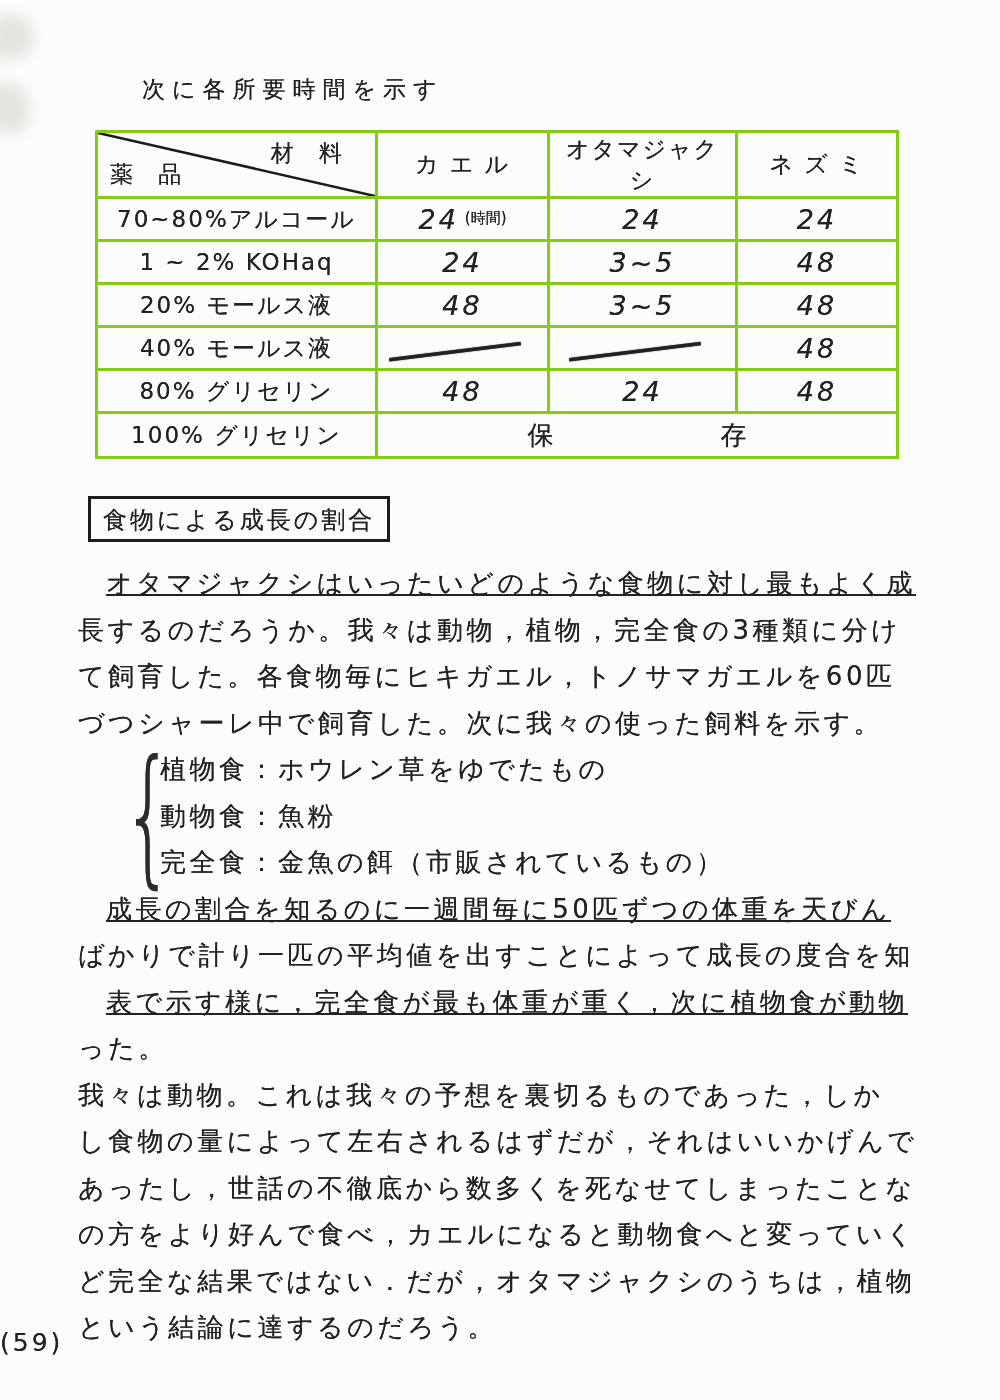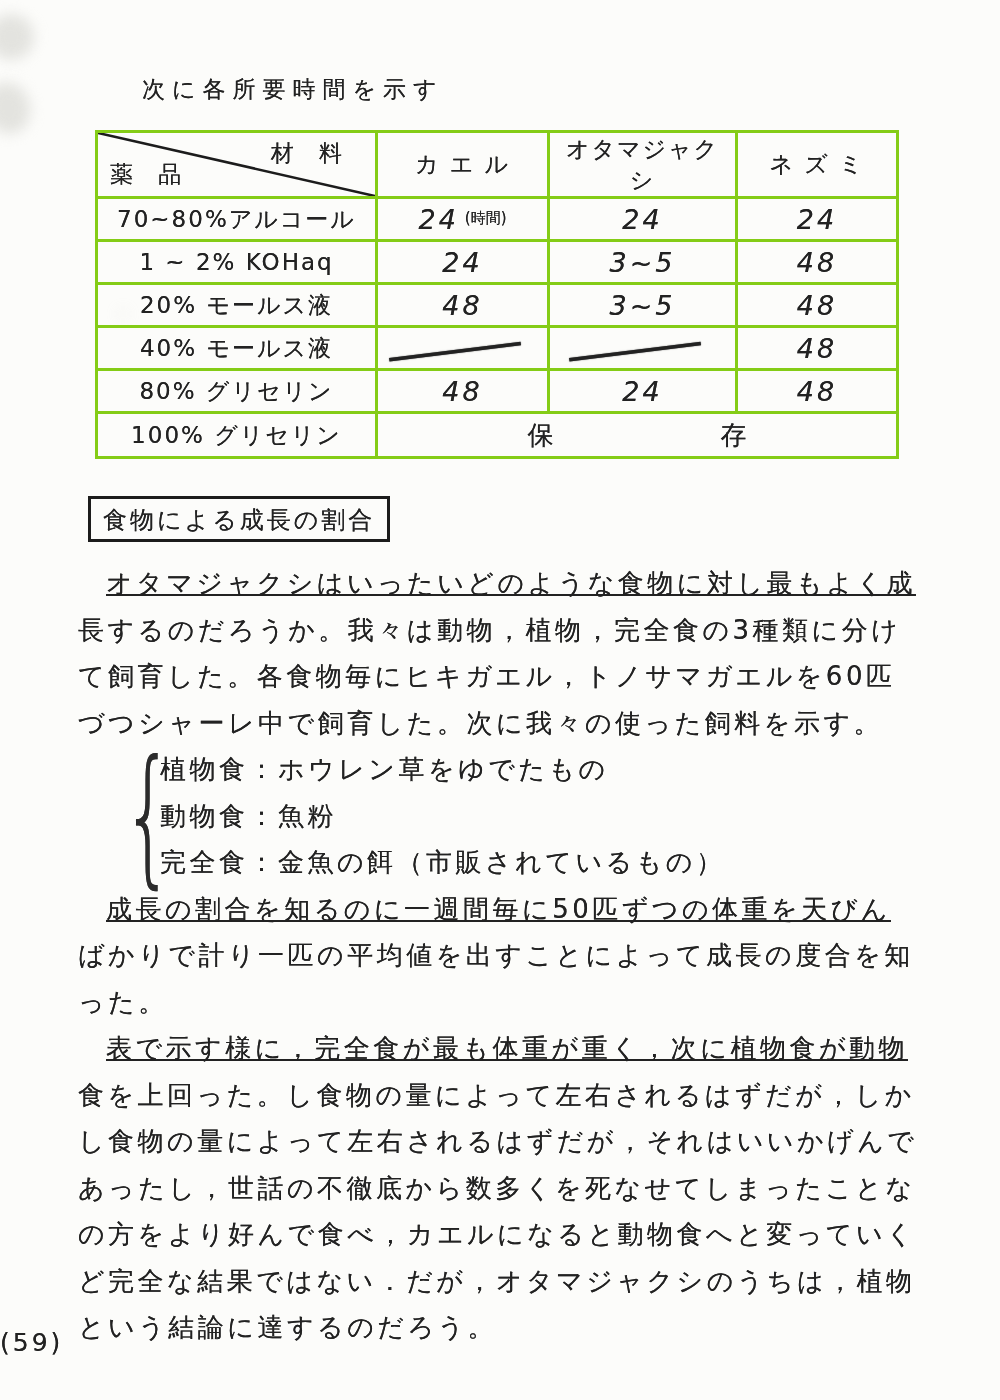--- a/index.html
+++ b/index.html
@@ -188,24 +188,24 @@
 
     <div class="feed-list">
       <div class="brace">{</div>
       <div class="tline">植物食：ホウレン草をゆでたもの</div>
       <div class="tline">動物食：魚粉</div>
       <div class="tline">完全食：金魚の餌（市販されているもの）</div>
     </div>
 
     <div class="tline indent">成長の割合を知るのに一週間毎に50匹ずつの体重を天びん</div>
     <div class="tline">ばかりで計り一匹の平均値を出すことによって成長の度合を知</div>
+    <div class="tline indent">表で示す様に，完全食が最も体重が重く，次に植物食が動物</div>
+
     <div class="tline">った。</div>
-
-    <div class="tline indent">表で示す様に，完全食が最も体重が重く，次に植物食が動物</div>
-    <div class="tline">食を上回った。し食物の量によって左右されるはずだが，しか</div>
+    <div class="tline">我々は動物。これは我々の予想を裏切るものであった，しか</div>
     <div class="tline">し食物の量によって左右されるはずだが，それはいいかげんで</div>
     <div class="tline">あったし，世話の不徹底から数多くを死なせてしまったことな</div>
     <div class="tline">の方をより好んで食べ，カエルになると動物食へと変っていく</div>
     <div class="tline">ど完全な結果ではない．だが，オタマジャクシのうちは，植物</div>
     <div class="tline">という結論に達するのだろう。</div>
   </div>
 
   <div class="page-number hand">(59)</div>
 
 </div>

